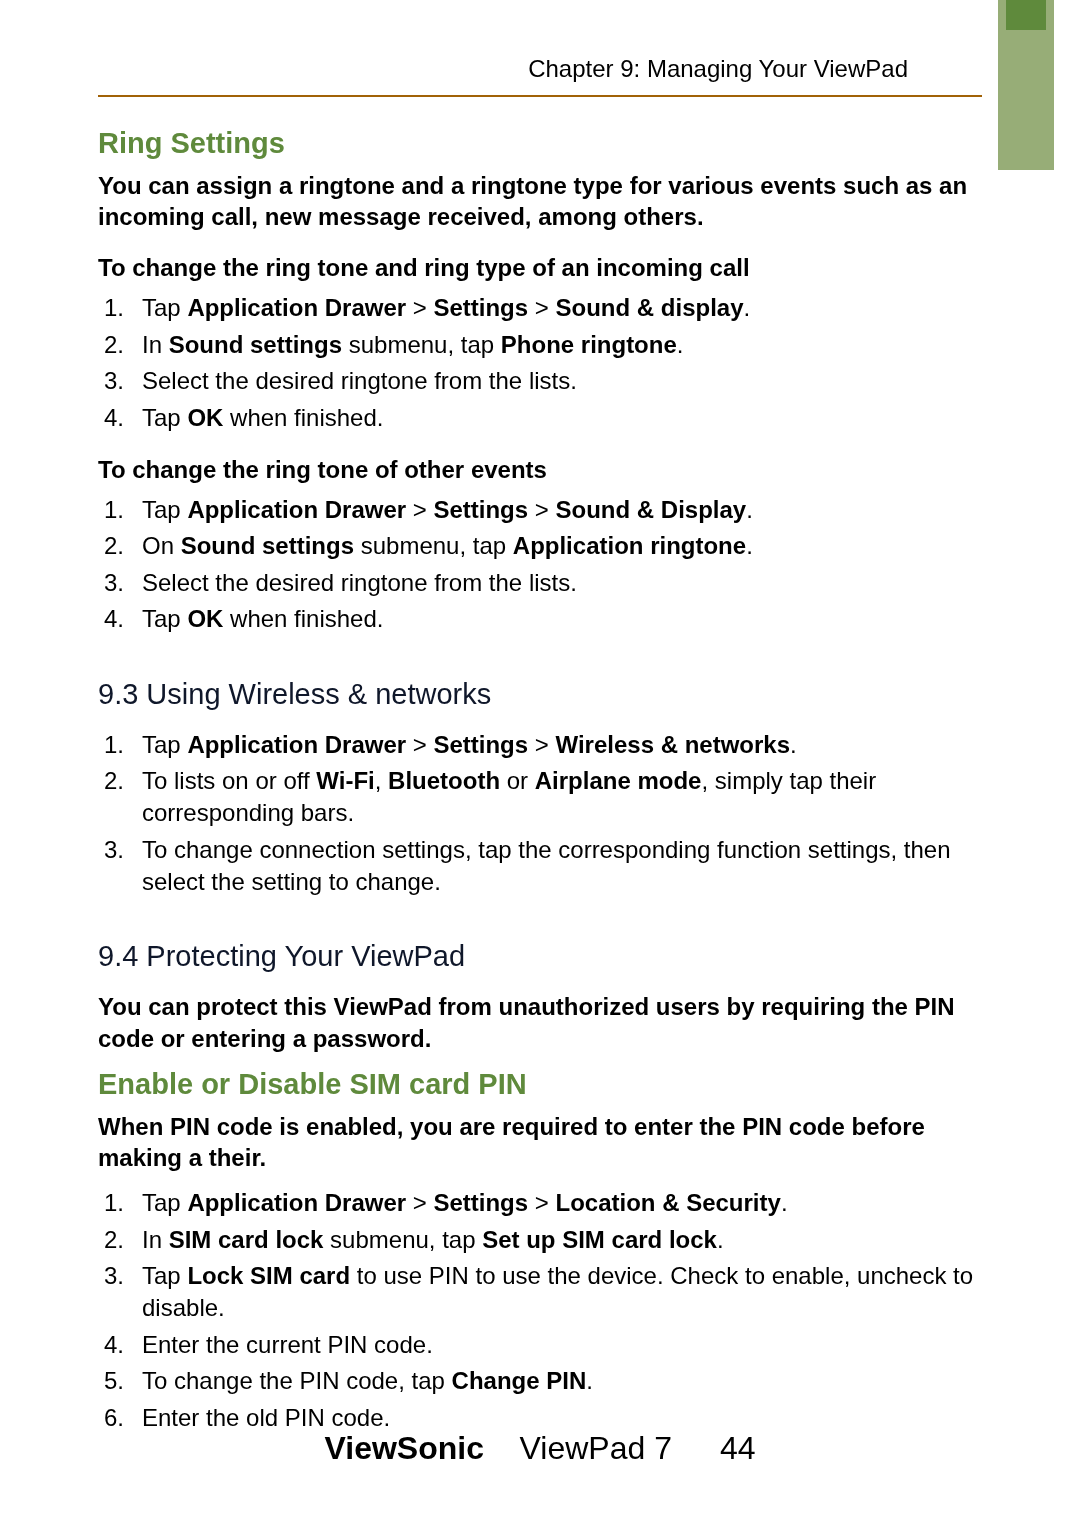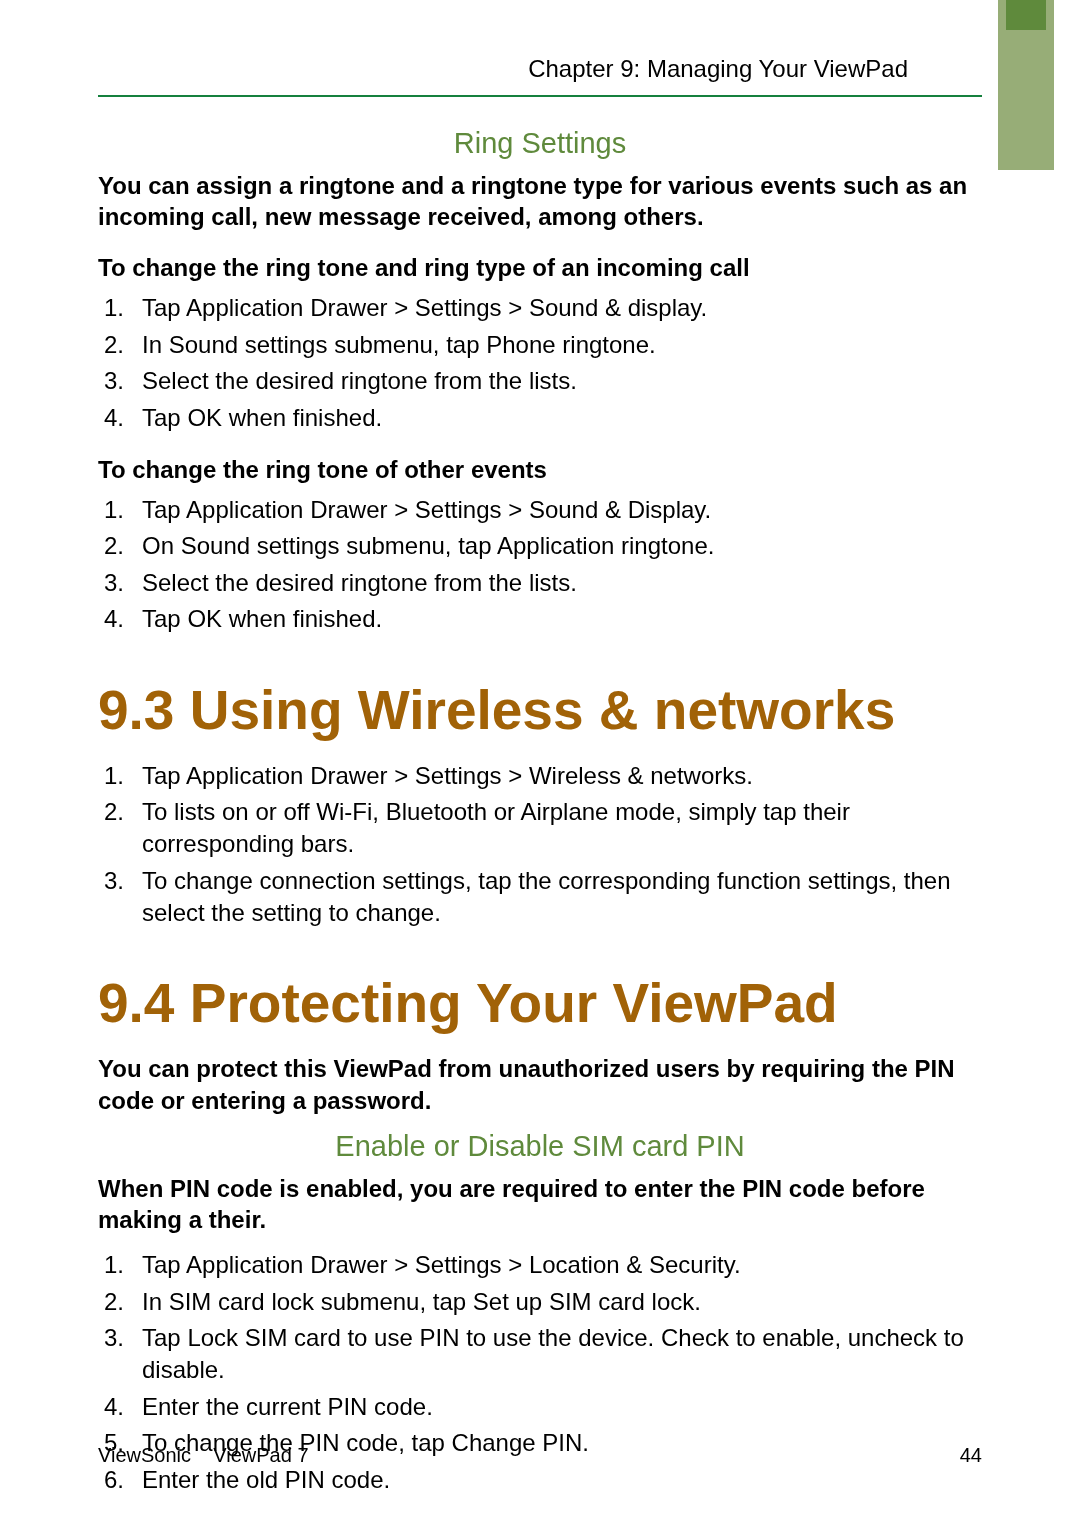--- a/index.html
+++ b/index.html
@@ -32,31 +32,30 @@
     right: 34px;
     width: 40px;
     height: 30px;
     background: #5f8a3c;
     z-index: 3;
   }
   .chapter-header {
     text-align: right;
     font-size: 24px;
     padding-bottom: 12px;
-    border-bottom: 2px solid #15803d;
+    border-bottom: 2px solid #a16207;
     margin-bottom: 30px;
     padding-right: 74px;
   }
   .h3 {
     color: #5f8a3c;
     font-size: 29px;
-    font-weight: normal;
+    font-weight: bold;
     margin-top: 8px;
     margin-bottom: 10px;
-    text-align: center;
   }
   .para {
     font-size: 24px;
     line-height: 1.3;
     margin-bottom: 14px;
     font-weight: bold;
   }
   .sub-bold {
     font-size: 24px;
     font-weight: bold;
@@ -76,37 +75,37 @@
     position: relative;
     margin-bottom: 4px;
   }
   ol.steps li::before {
     content: counter(step) ".";
     position: absolute;
     left: 6px;
     top: 0;
   }
   .h2 {
-    color: #a16207;
-    font-size: 55px;
-    font-weight: bold;
+    color: #0f172a;
+    font-size: 29px;
+    font-weight: normal;
     margin-top: 42px;
     margin-bottom: 18px;
   }
   .footer {
     position: absolute;
     left: 98px;
     right: 98px;
     bottom: 60px;
-    font-size: 20px;
+    font-size: 32px;
     display: flex;
-    justify-content: space-between;
+    justify-content: center;
     gap: 48px;
   }
-  .b { font-weight: normal; }
+  .b { font-weight: bold; }
 </style>
 </head>
 <body>
 
 <div class="page">
   <div class="deco-outer"></div>
   <div class="deco-inner"></div>
 
   <div class="chapter-header">Chapter 9: Managing Your ViewPad</div>
 

